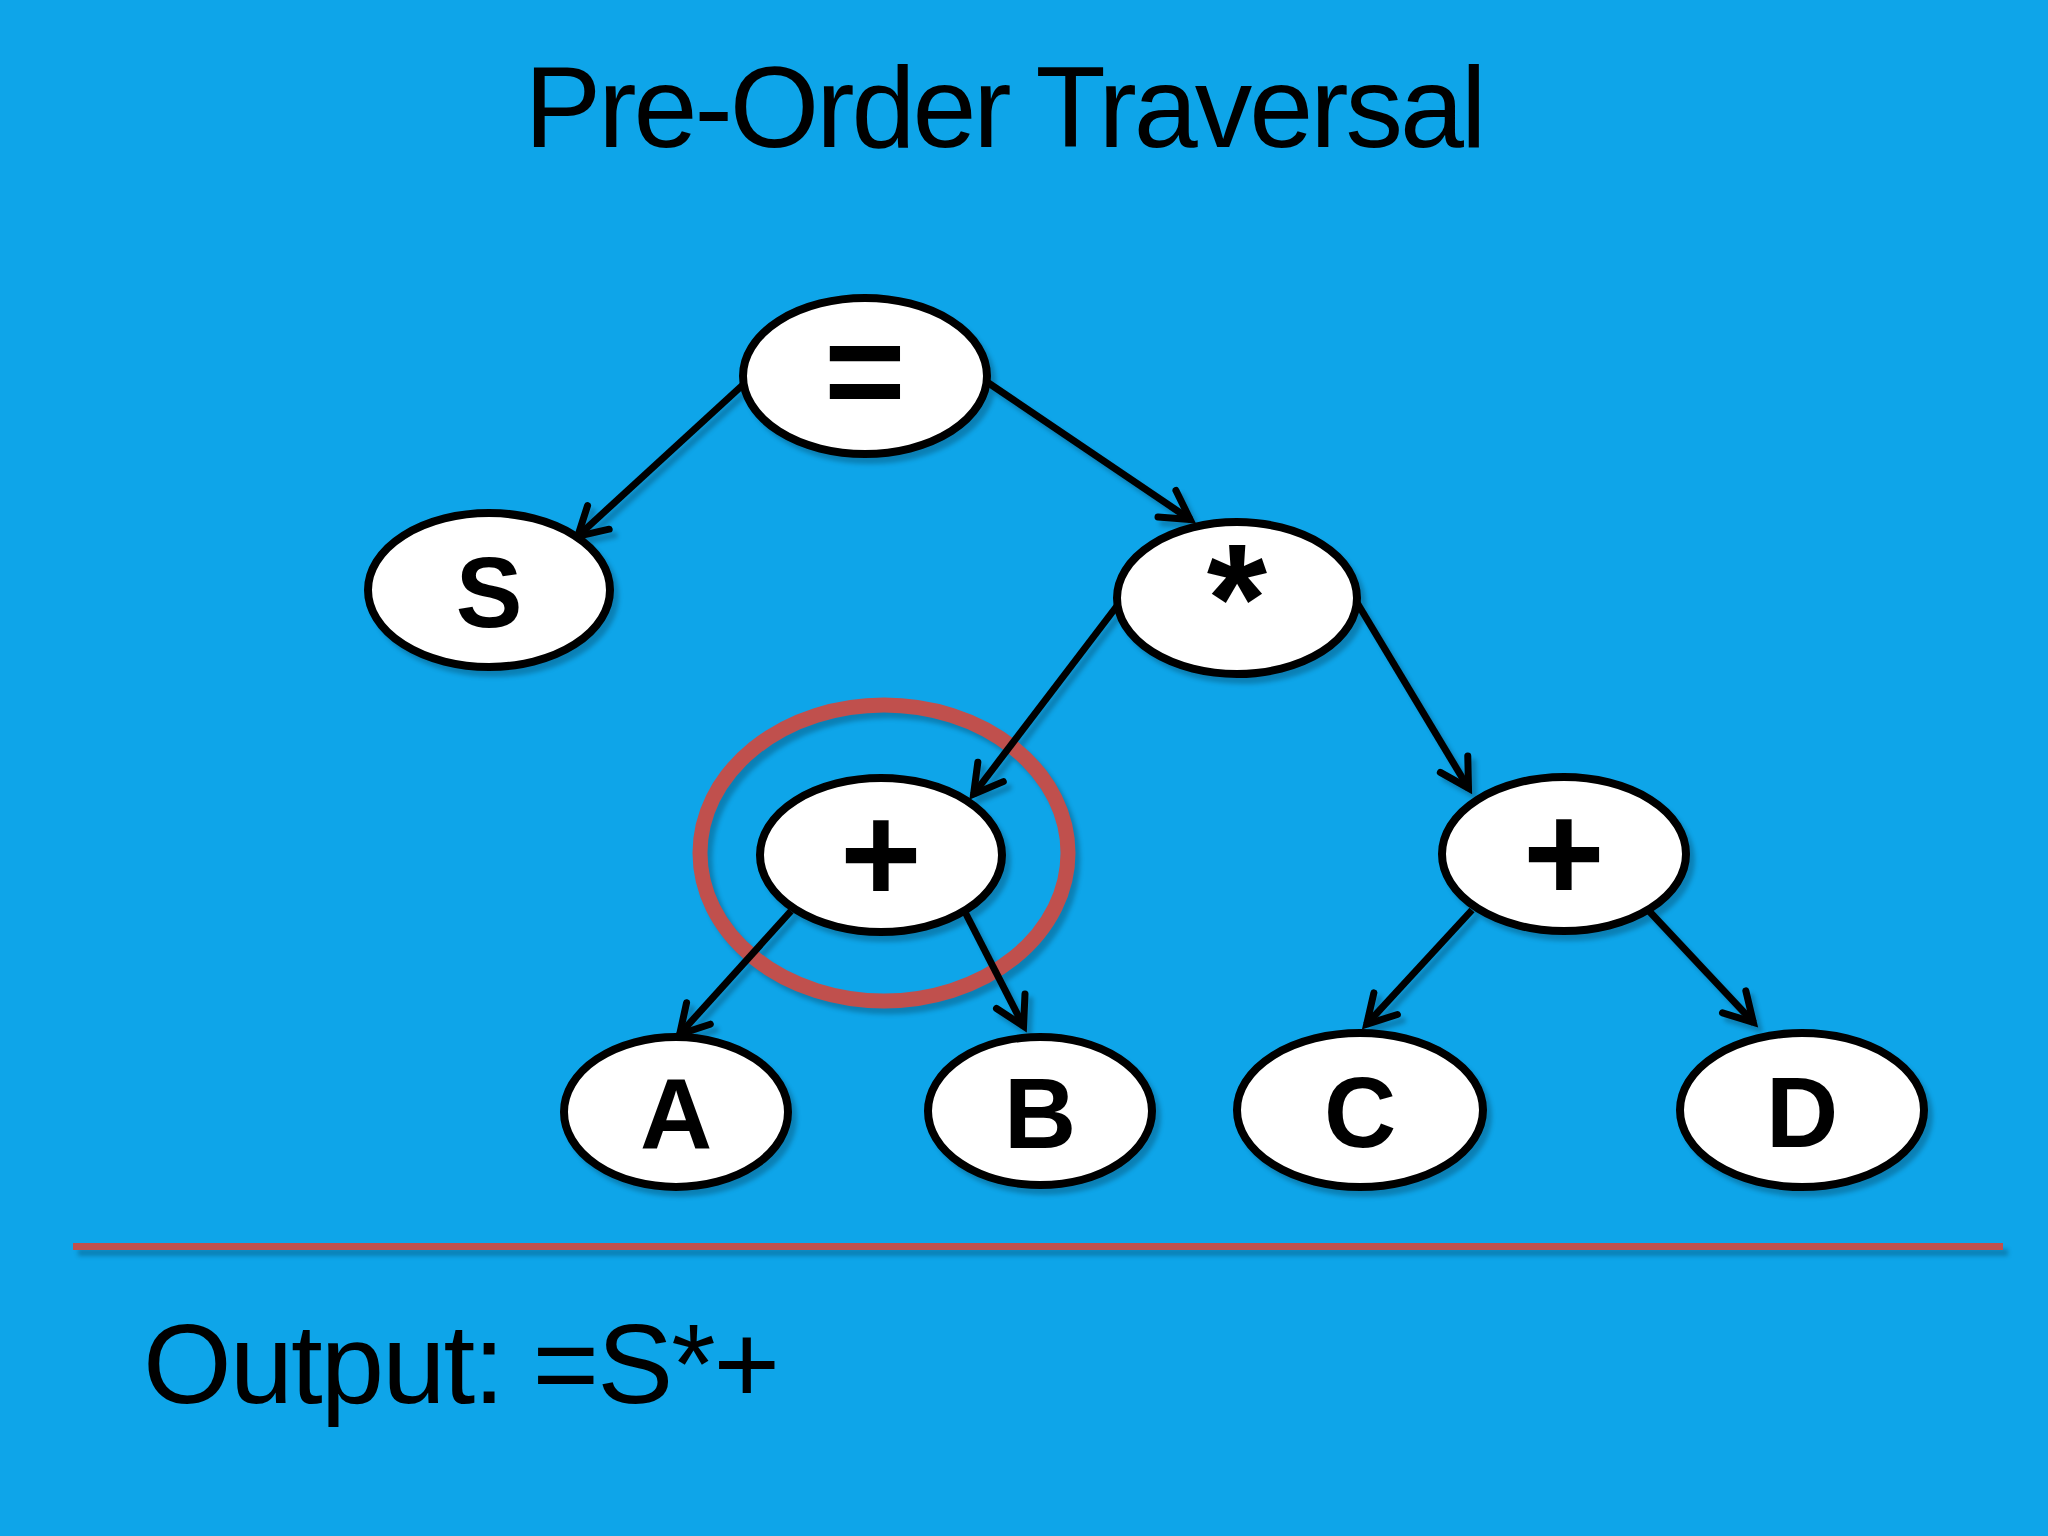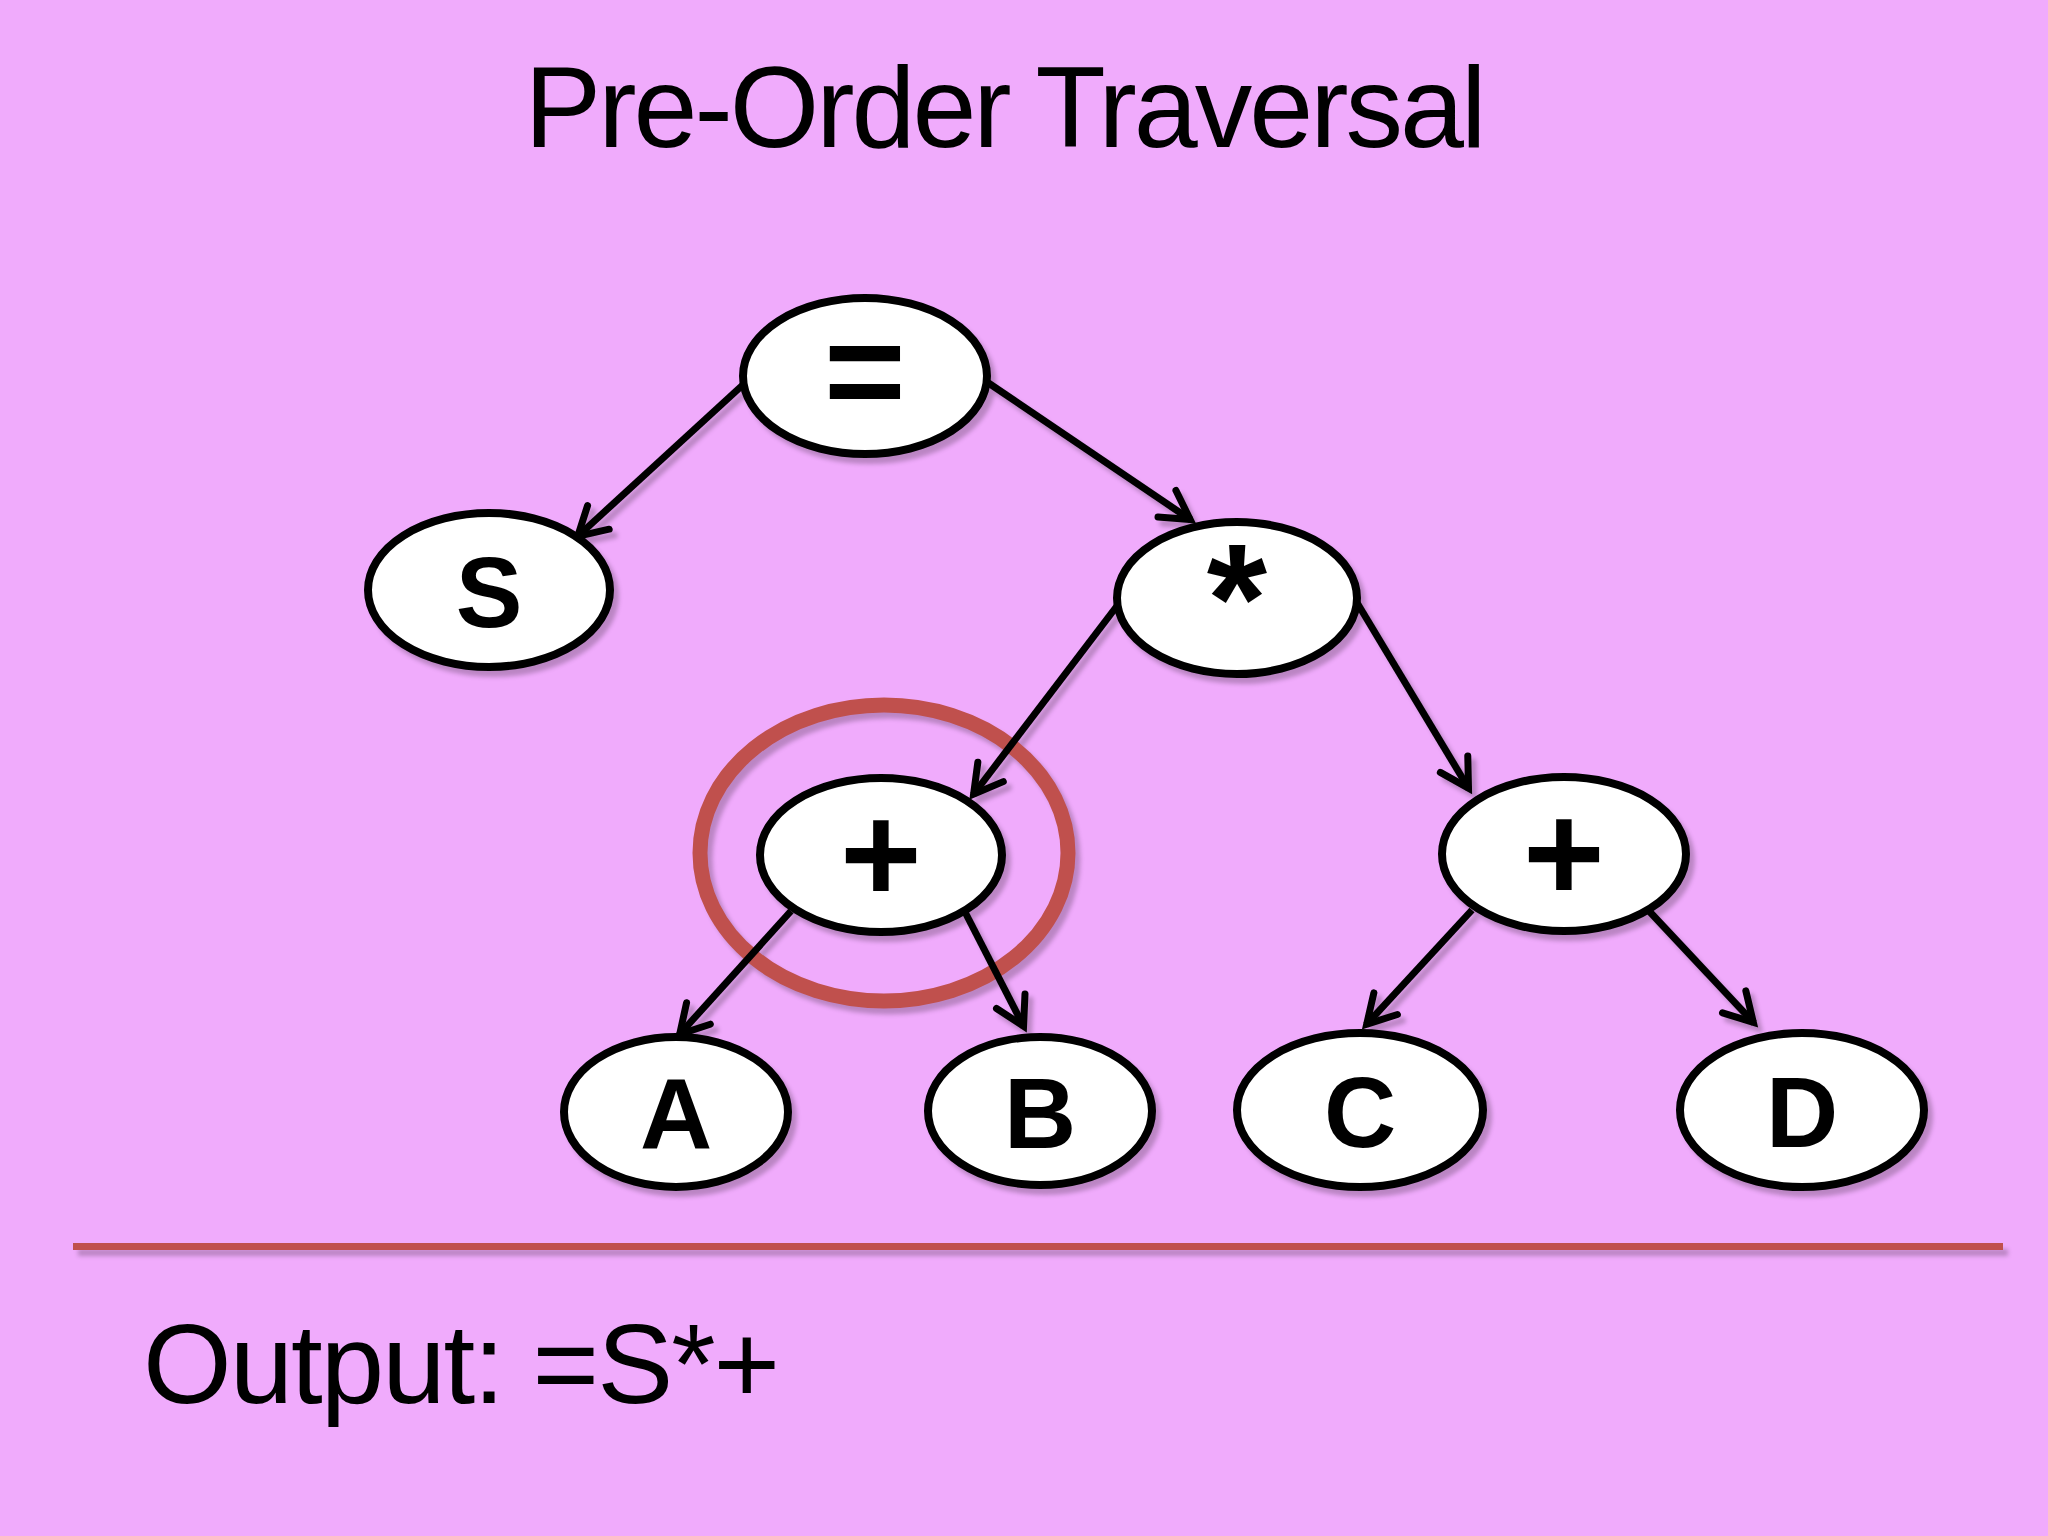--- a/index.html
+++ b/index.html
@@ -1,20 +1,20 @@
 <!DOCTYPE html>
 <html><head>
 <meta charset="utf-8">
 <style>
   html, body { margin: 0; padding: 0; background: #ffffff; }
   .slide {
     position: relative;
     width: 2048px;
     height: 1536px;
-    background: #f0abfc;
+    background: #0ea5e9;
     overflow: hidden;
     font-family: "Liberation Sans", "DejaVu Sans", sans-serif;
   }
   svg { display: block; }
   .title-text {
     font-family: "Liberation Sans", "DejaVu Sans", sans-serif;
     font-size: 115px;
     letter-spacing: -3px;
     fill: #000000;
   }

